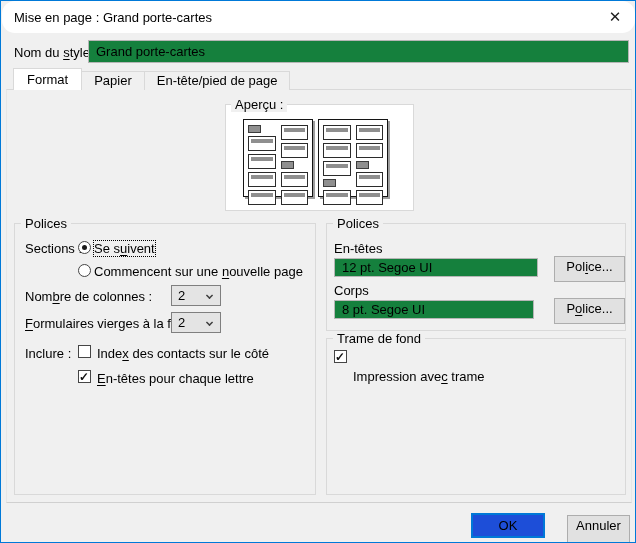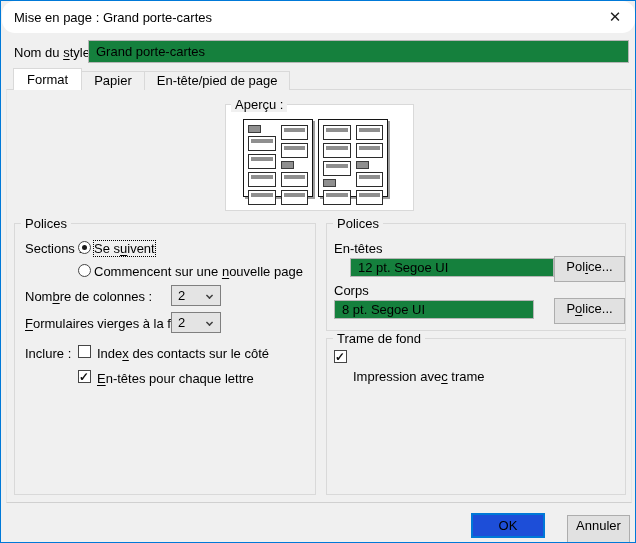--- a/index.html
+++ b/index.html
@@ -160,21 +160,21 @@
   <span class="checkbox" style="left:77px; top:344px;"></span>
   <div class="lbl" style="left:96px; top:345px;"><span>Inde</span><span class="accel">x</span><span> des contacts sur le côté</span></div>
 
   <span class="checkbox checked" style="left:77px; top:369px;"></span>
   <div class="lbl" style="left:96px; top:370px;"><span></span><span class="accel">E</span><span>n-têtes pour chaque lettre</span></div>
 
   <div class="groupbox" style="left:325px; top:222px; width:300px; height:108px;"></div>
   <div class="group-label" style="left:332px; top:215px;">Polices</div>
 
   <div class="lbl" style="left:333px; top:240px;">En-têtes</div>
-  <div class="field" style="left:333px; top:257px; width:204px; height:19px; line-height:17px;margin-left:16px;">12 pt. Segoe UI</div>
+  <div class="field" style="left:333px; top:257px; width:204px; height:19px; line-height:17px;">12 pt. Segoe UI</div>
   <div class="btn btn-police" style="left:553px; top:255px;"><span>Pol</span><span class="accel">i</span><span>ce...</span></div>
 
   <div class="lbl" style="left:333px; top:282px;">Corps</div>
   <div class="field" style="left:333px; top:299px; width:200px; height:19px; line-height:17px;">8 pt. Segoe UI</div>
   <div class="btn btn-police" style="left:553px; top:297px;"><span>P</span><span class="accel">o</span><span>lice...</span></div>
 
   <div class="groupbox" style="left:325px; top:337px; width:300px; height:157px;"></div>
   <div class="group-label" style="left:332px; top:330px;">Trame de fond</div>
 
   <span class="checkbox checked" style="left:333px; top:349px;"></span>

